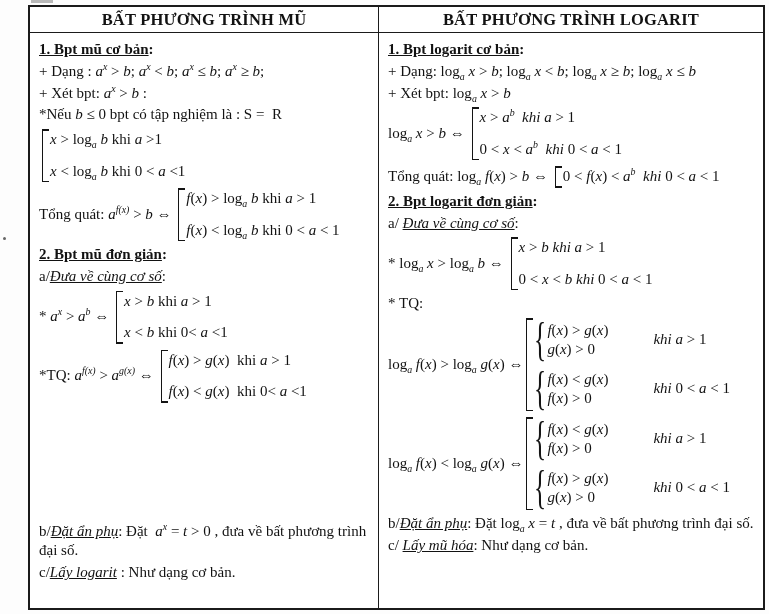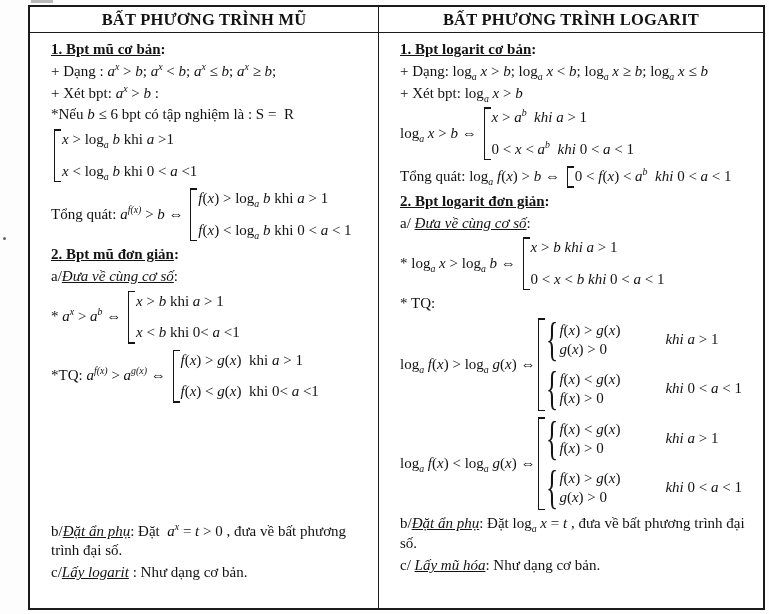--- a/index.html
+++ b/index.html
@@ -16,21 +16,21 @@
     display:grid;grid-template-columns:348px 1fr;grid-template-rows:26px 1fr;
   }
   .cell-title{
     display:flex;align-items:center;justify-content:center;
     font-weight:bold;font-size:16.5px;letter-spacing:.2px;
     border-bottom:1.6px solid #1b1b1b;white-space:nowrap;
   }
   .rightcell{border-left:1.8px solid #1b1b1b;}
   .cell-body{
     display:flex;flex-direction:column;align-items:flex-start;
-    padding:6px 3px 4px 21px;box-sizing:border-box;overflow:hidden;line-height:1.32;
+    padding:6px 3px 4px 9px;box-sizing:border-box;overflow:hidden;line-height:1.32;
   }
   .left-body{padding-bottom:24px;}
   .right-body{padding-bottom:3px;}
   .line{margin:1px 0;white-space:pre-wrap;}
   .line.cases{display:flex;align-items:center;margin:3px 0;white-space:nowrap;}
   .spacer{flex:1 1 auto;}
   .pre{white-space:pre;font-family:Liberation Serif, serif;}
   
   .sg-r{font-style:normal;}
   .sg-i{font-style:italic;}
@@ -69,21 +69,21 @@
   <div class="artifact-dot"></div>
 
   <div class="tbl">
     <div class="cell-title">BẤT PHƯƠNG TRÌNH MŨ</div>
     <div class="cell-title rightcell">BẤT PHƯƠNG TRÌNH LOGARIT</div>
 
     <div class="cell-body left-body">
       <div class="line"><span class="sg-bu">1. Bpt mũ cơ bản</span><span class="sg-b">:</span></div>
       <div class="line"><span class="sg-r">+ Dạng : </span><span class="sg-i">a</span><span class="sg-sup">x</span><span class="sg-r"> &gt; </span><span class="sg-i">b</span><span class="sg-r">; </span><span class="sg-i">a</span><span class="sg-sup">x</span><span class="sg-r"> &lt; </span><span class="sg-i">b</span><span class="sg-r">; </span><span class="sg-i">a</span><span class="sg-sup">x</span><span class="sg-r"> ≤ </span><span class="sg-i">b</span><span class="sg-r">; </span><span class="sg-i">a</span><span class="sg-sup">x</span><span class="sg-r"> ≥ </span><span class="sg-i">b</span><span class="sg-r">;</span></div>
       <div class="line"><span class="sg-r">+ Xét bpt: </span><span class="sg-i">a</span><span class="sg-sup">x</span><span class="sg-r"> &gt; </span><span class="sg-i">b</span><span class="sg-r"> :</span></div>
-      <div class="line"><span class="sg-r">*Nếu </span><span class="sg-i">b</span><span class="sg-r"> ≤ 6 bpt có tập nghiệm là : S =  R</span></div>
+      <div class="line"><span class="sg-r">*Nếu </span><span class="sg-i">b</span><span class="sg-r"> ≤ 0 bpt có tập nghiệm là : S =  R</span></div>
       <div class="line cases">
           <span class="sqbracket">
             <span class="case-col">
               <span class="case-row"><span class="sg-i">x</span><span class="sg-r"> &gt; log</span><span class="sg-sub">a</span><span class="sg-r"> </span><span class="sg-i">b</span><span class="sg-r"> khi </span><span class="sg-i">a</span><span class="sg-r"> &gt;1</span></span>
               <span class="case-row"><span class="sg-i">x</span><span class="sg-r"> &lt; log</span><span class="sg-sub">a</span><span class="sg-r"> </span><span class="sg-i">b</span><span class="sg-r"> khi 0 &lt; </span><span class="sg-i">a</span><span class="sg-r"> &lt;1</span></span>
             </span>
           </span>
         </div>
       <div class="line cases">
           <span class="pre"><span class="sg-r">Tổng quát: </span><span class="sg-i">a</span><span class="sg-sup">f(x)</span><span class="sg-r"> &gt; </span><span class="sg-i">b</span><span class="sg-r"> ⇔ </span></span>

